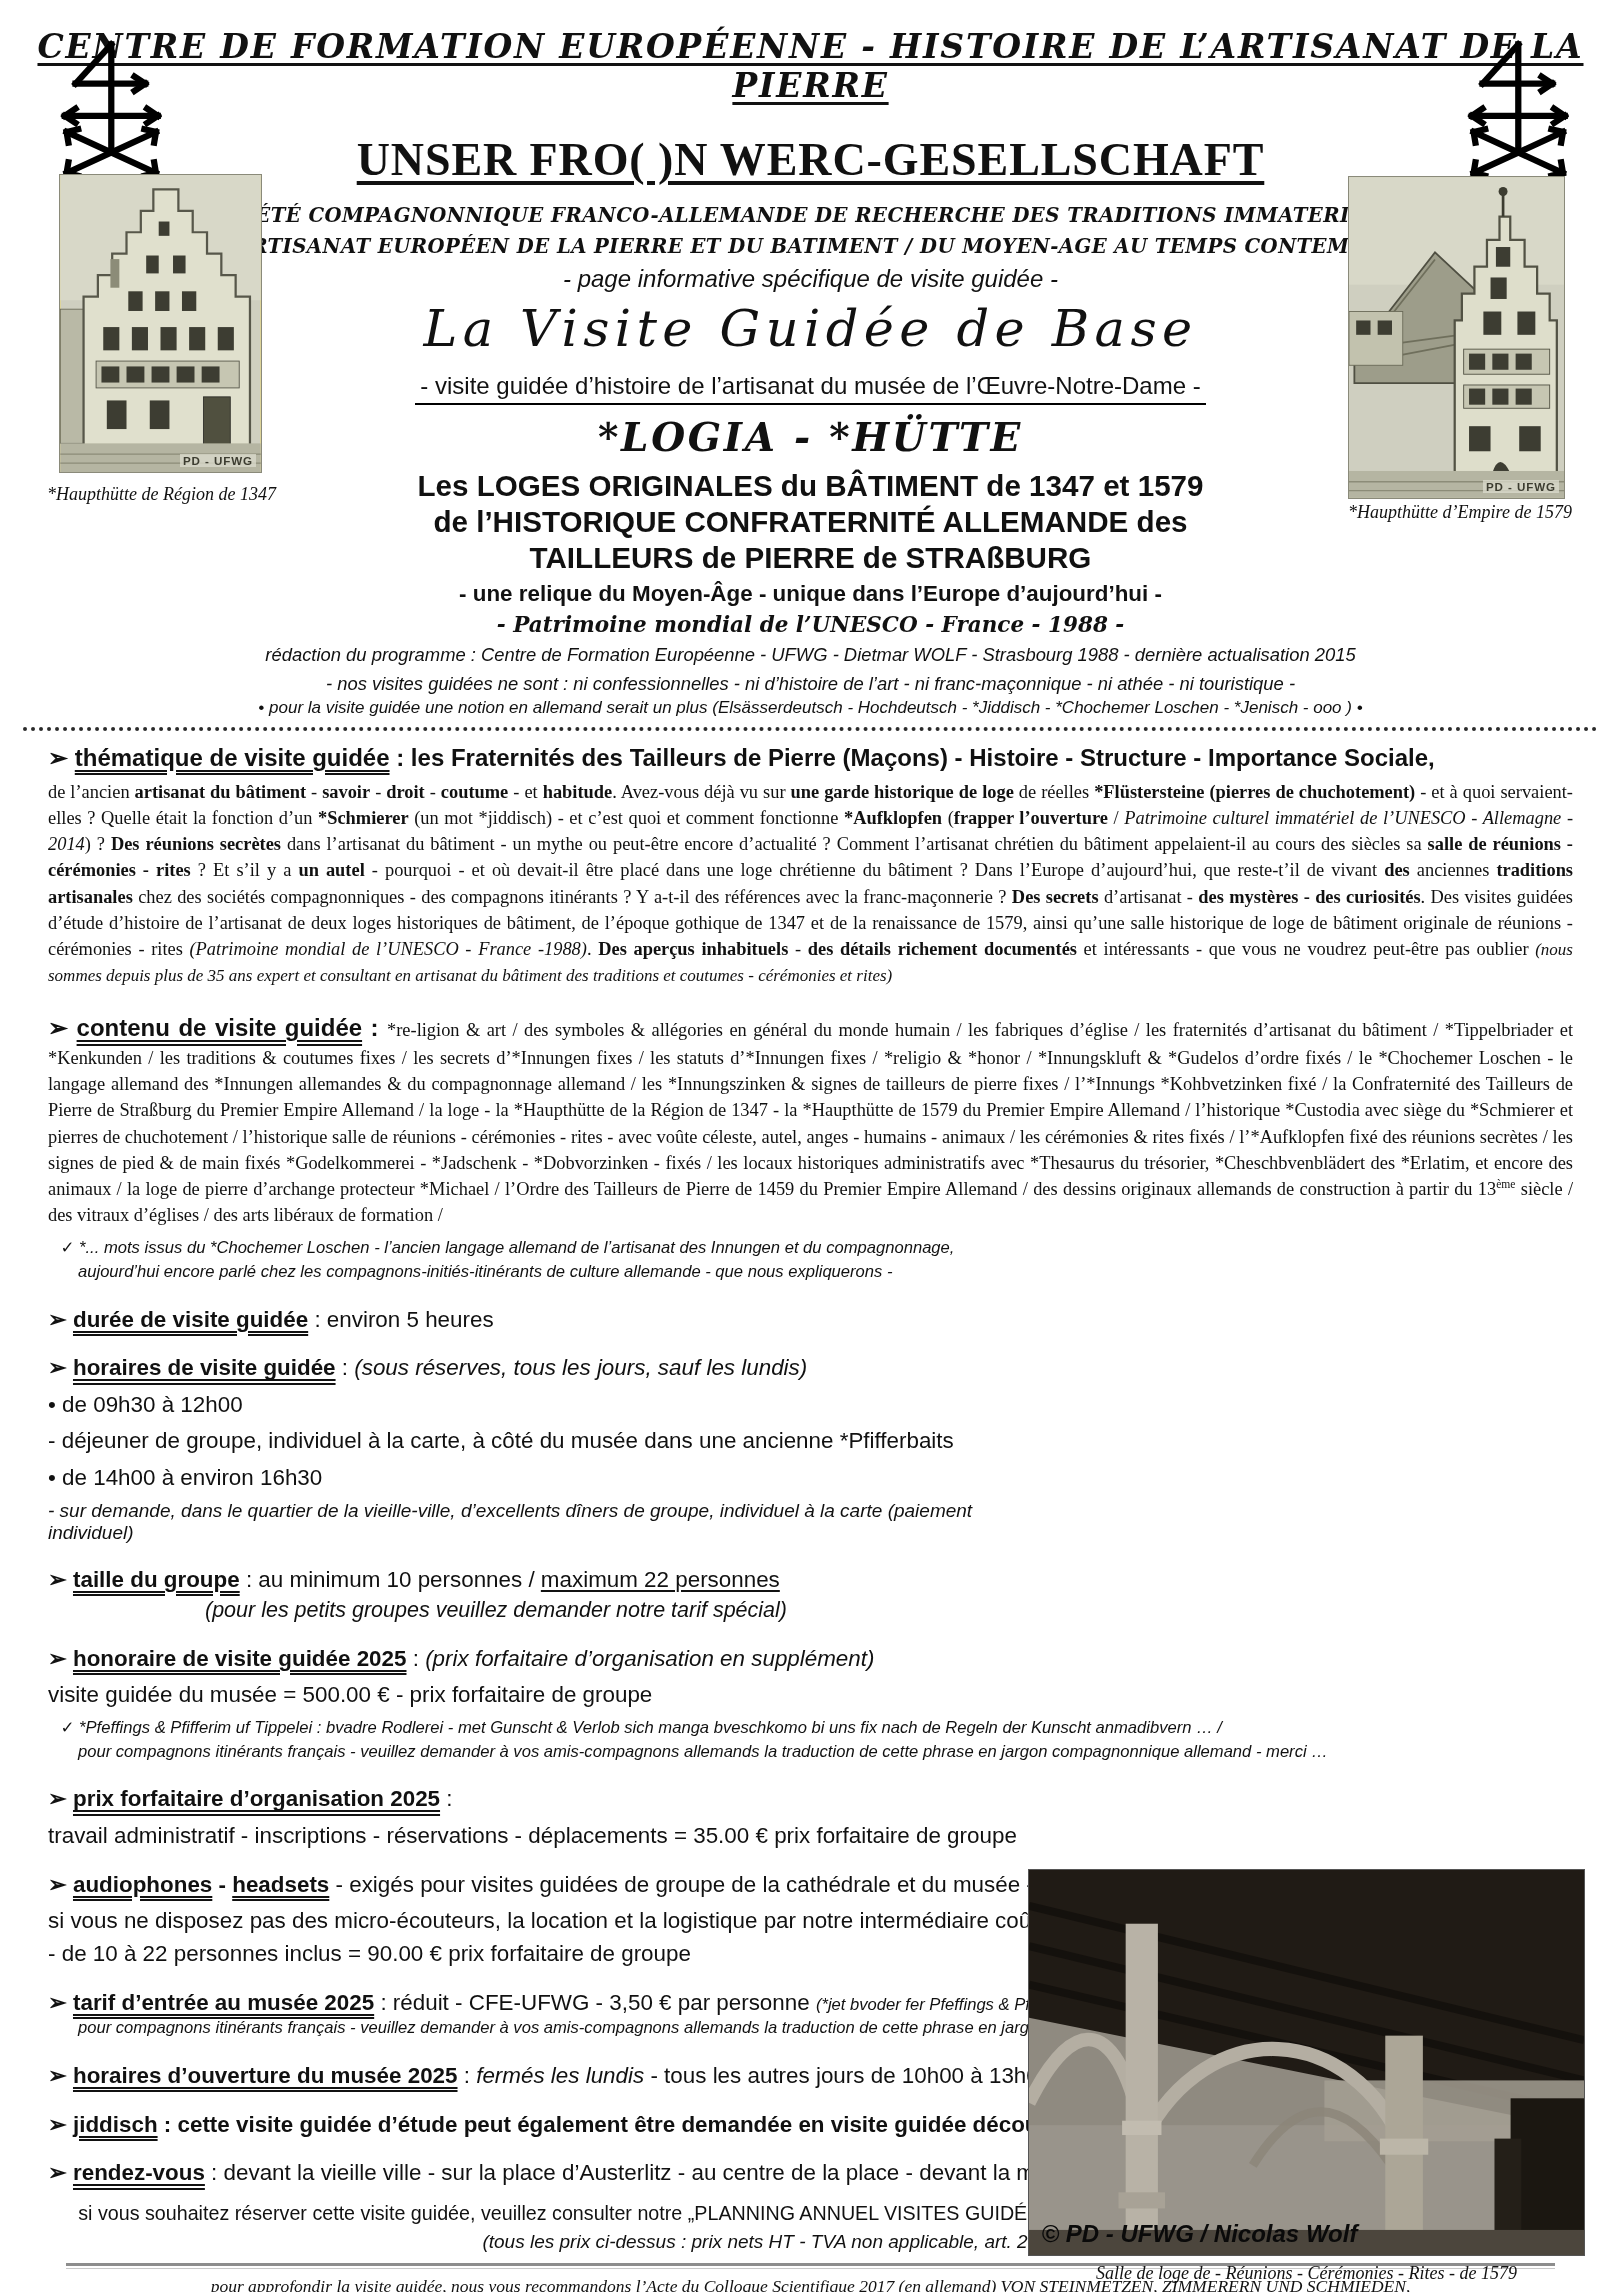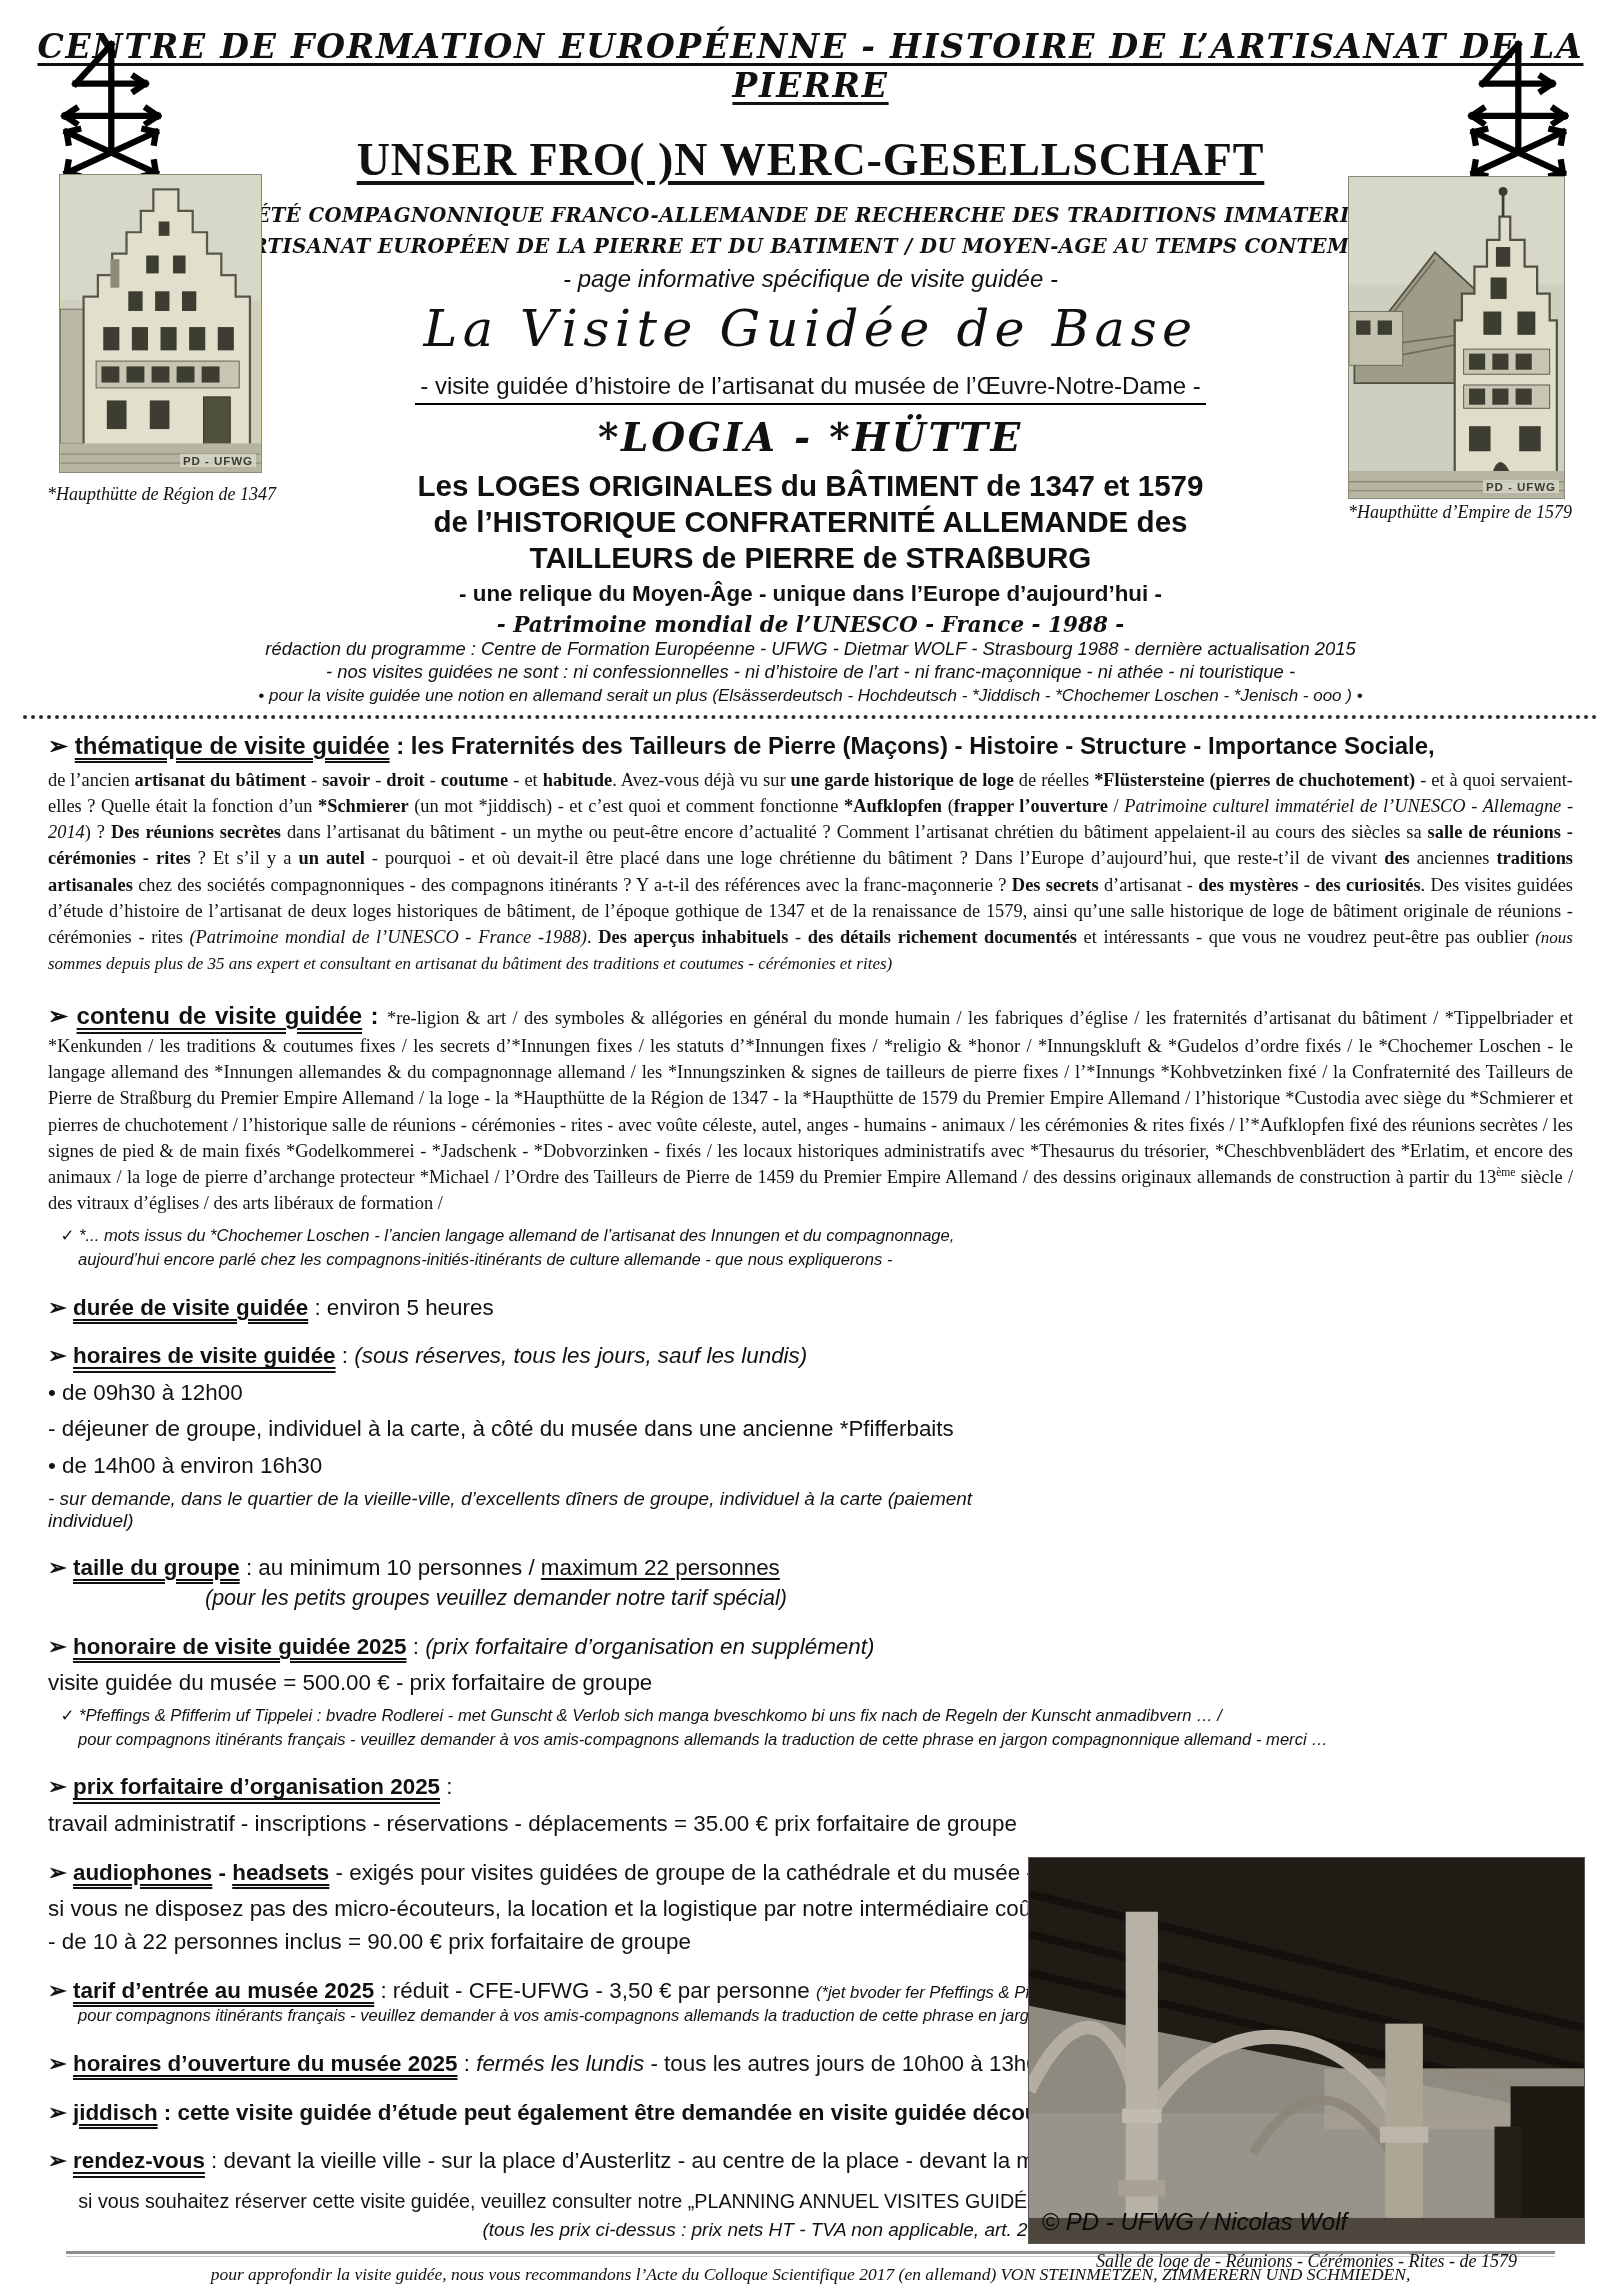--- a/index.html
+++ b/index.html
@@ -46,21 +46,21 @@
   
   .intro{margin:0 278px;text-align:center}
   .pageinfo{font-style:italic;font-size:24px;margin-top:7.2px}
   .script-title{font-family:"DejaVu Serif",serif;font-style:italic;font-size:51px;letter-spacing:5.4px;margin-top:5.4px}
   .museum{display:inline-block;font-size:24px;margin-top:14.3px;border-bottom:2.7px solid #000;padding:0 5.4px 3.6px}
   .logia{font-family:"DejaVu Serif",serif;font-style:italic;font-weight:bold;font-size:39px;letter-spacing:2.7px;margin-top:9px}
   .loges{font-weight:900;font-size:29.6px;line-height:1.22;margin-top:7.2px}
   .relique{font-weight:bold;font-size:22.4px;margin-top:5.4px}
   .unesco{font-family:"DejaVu Serif",serif;font-style:italic;font-weight:bold;font-size:21.5px;margin-top:4.5px}
   .intro-notes{margin:0 170px;text-align:center}
-  .rnote{font-style:italic;font-size:18.4px;margin-top:1px}
+  .rnote{font-style:italic;font-size:18.4px;margin-top:7px}
   .gnote{font-style:italic;font-size:17px;margin-top:3.6px}
 
   .dotted{margin:9px 23px 0;border-top:4.5px dotted #2a2a2a;height:0}
 
   
   .main{padding:0 48px;position:relative}
   .ln-head{font-family:"Liberation Sans",sans-serif;font-weight:bold;font-size:24px;margin-top:12.5px}
   .serif-par{font-family:"Liberation Serif",serif;font-size:18.4px;line-height:1.42;text-align:justify;margin-top:7.2px}
   .note{font-size:16.6px;margin-top:9px;margin-left:12.5px;line-height:1.35}
   .note2{margin-left:30px;margin-top:1.8px}
@@ -69,21 +69,21 @@
   .ln-ind{margin-left:12.5px}
   .ln-it{font-style:italic;font-size:19px;margin-top:9px}
   .ln-center-ind{margin-left:157px;font-style:italic;font-size:21.5px;margin-top:5.4px}
   .narrow{max-width:963px}
   .gap{margin-top:23px}
 
   
   .photo-wrap{position:absolute;left:1028px;top:1125px;width:557px}
   .photo{position:relative;width:555px;height:385px;background:#14110d;border:0.9px solid #555}
   .photo svg{display:block}
-  .credit{position:absolute;left:12.5px;bottom:7.2px;font-style:italic;font-weight:normal;font-size:24px;color:#0a0a0a}
+  .credit{position:absolute;left:12.5px;bottom:7.2px;font-style:italic;font-weight:bold;font-size:24px;color:#0a0a0a}
   .photo-cap{text-align:center;font-family:"Liberation Serif",serif;font-style:italic;font-size:18px;margin-top:7.2px}
 
   
   .cline{text-align:center;font-size:19.7px;margin-top:16px}
   .cline2{text-align:center;font-size:19px;margin-top:5.4px}
   .hr-gray{margin:10.7px 18px 0;border-top:3.6px solid #8d8d8d;height:1.8px;border-bottom:0.9px solid #c9c9c9}
   .ccol{text-align:center;margin-top:7.2px}
 </style>
 </head>
 <body>

